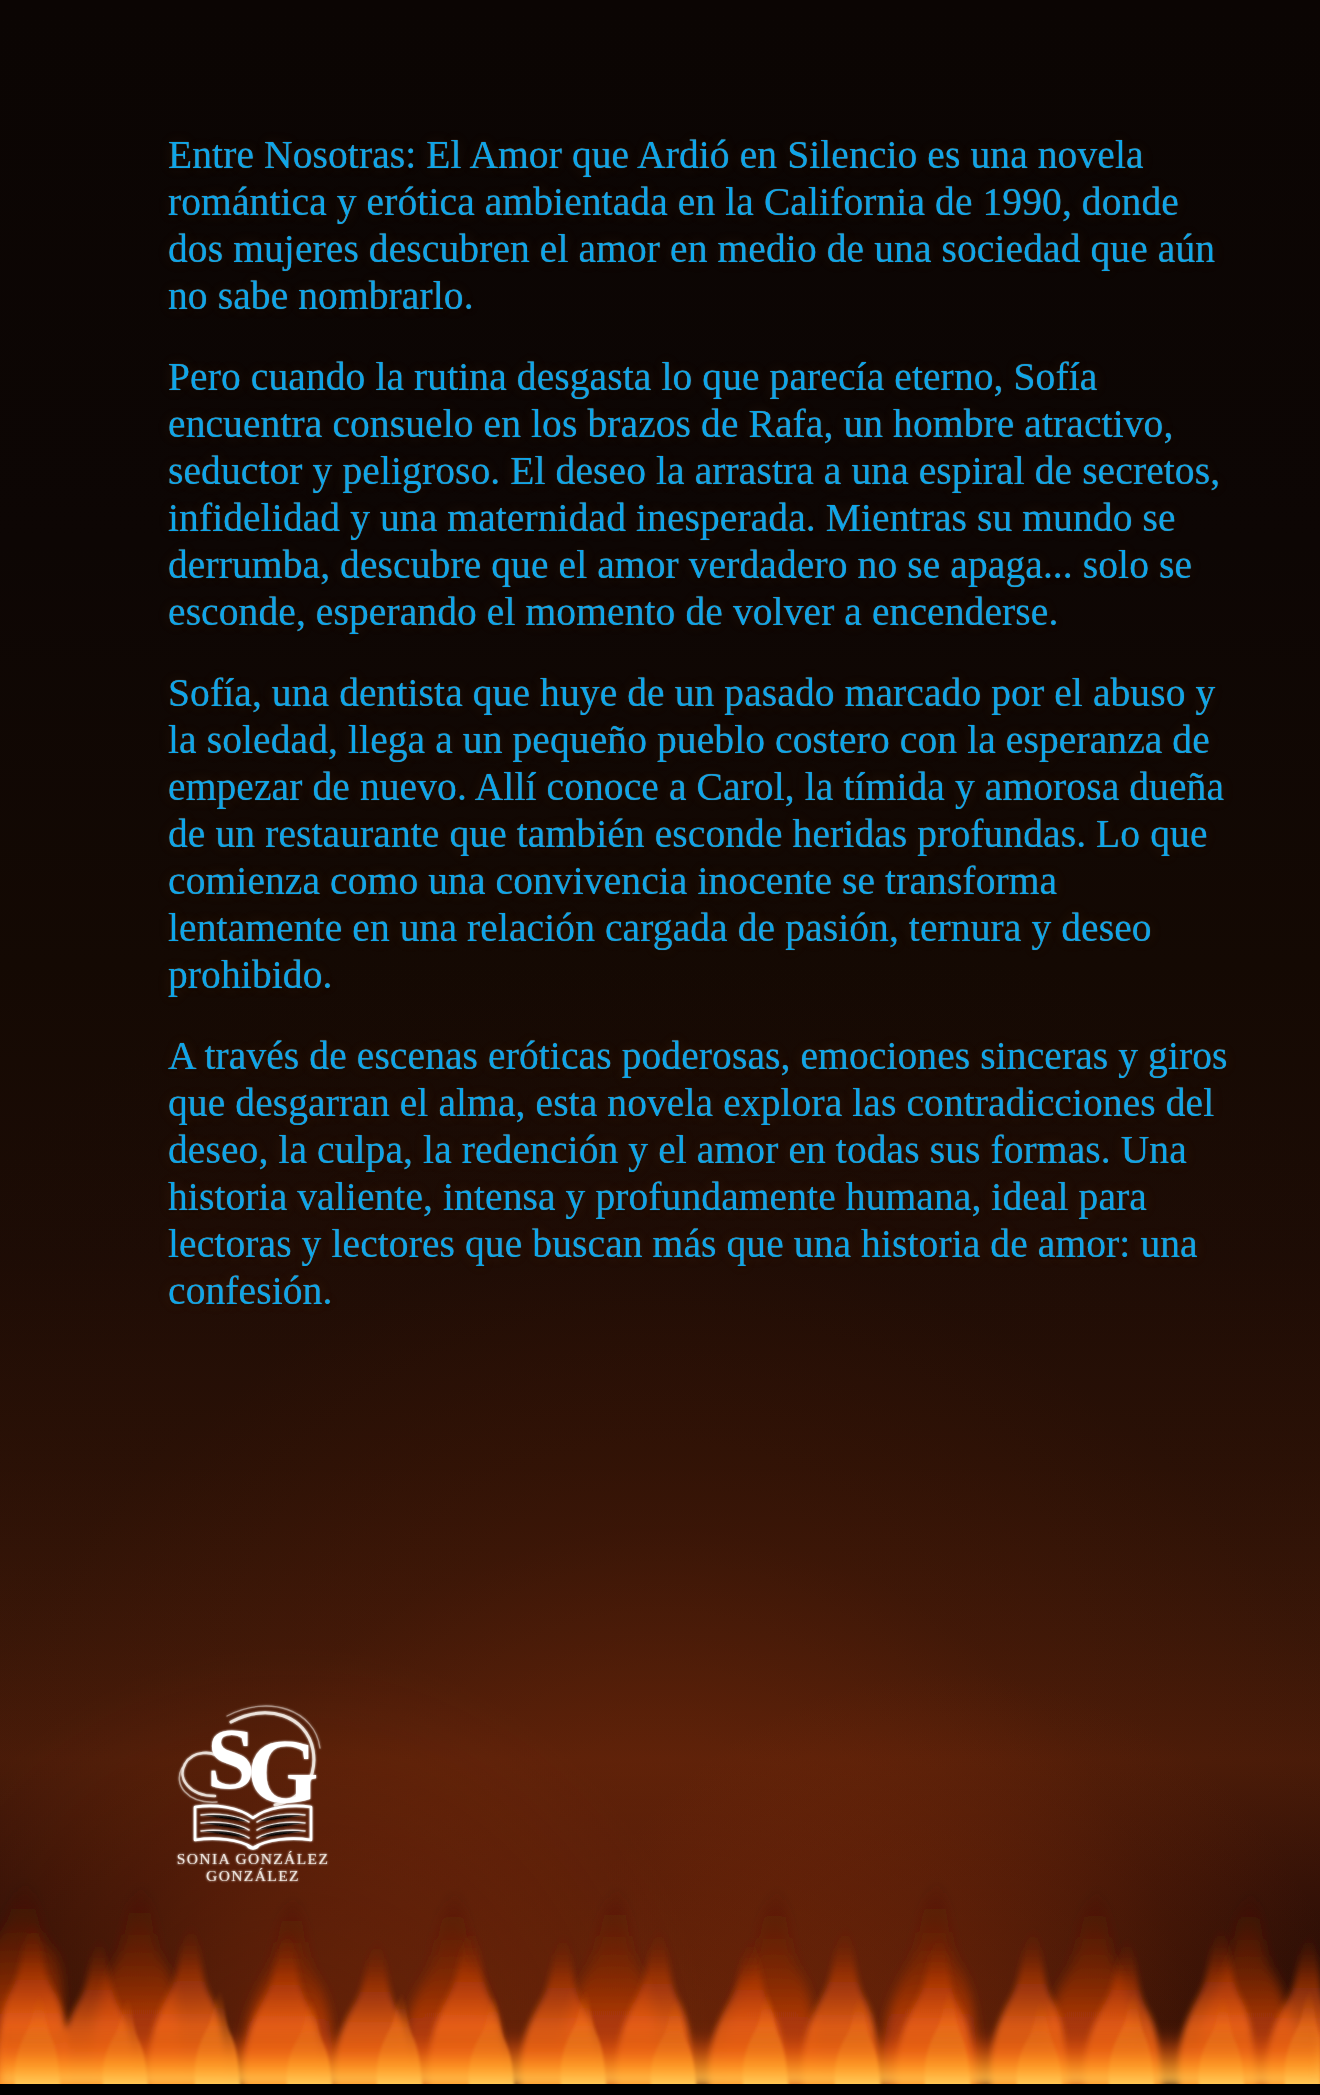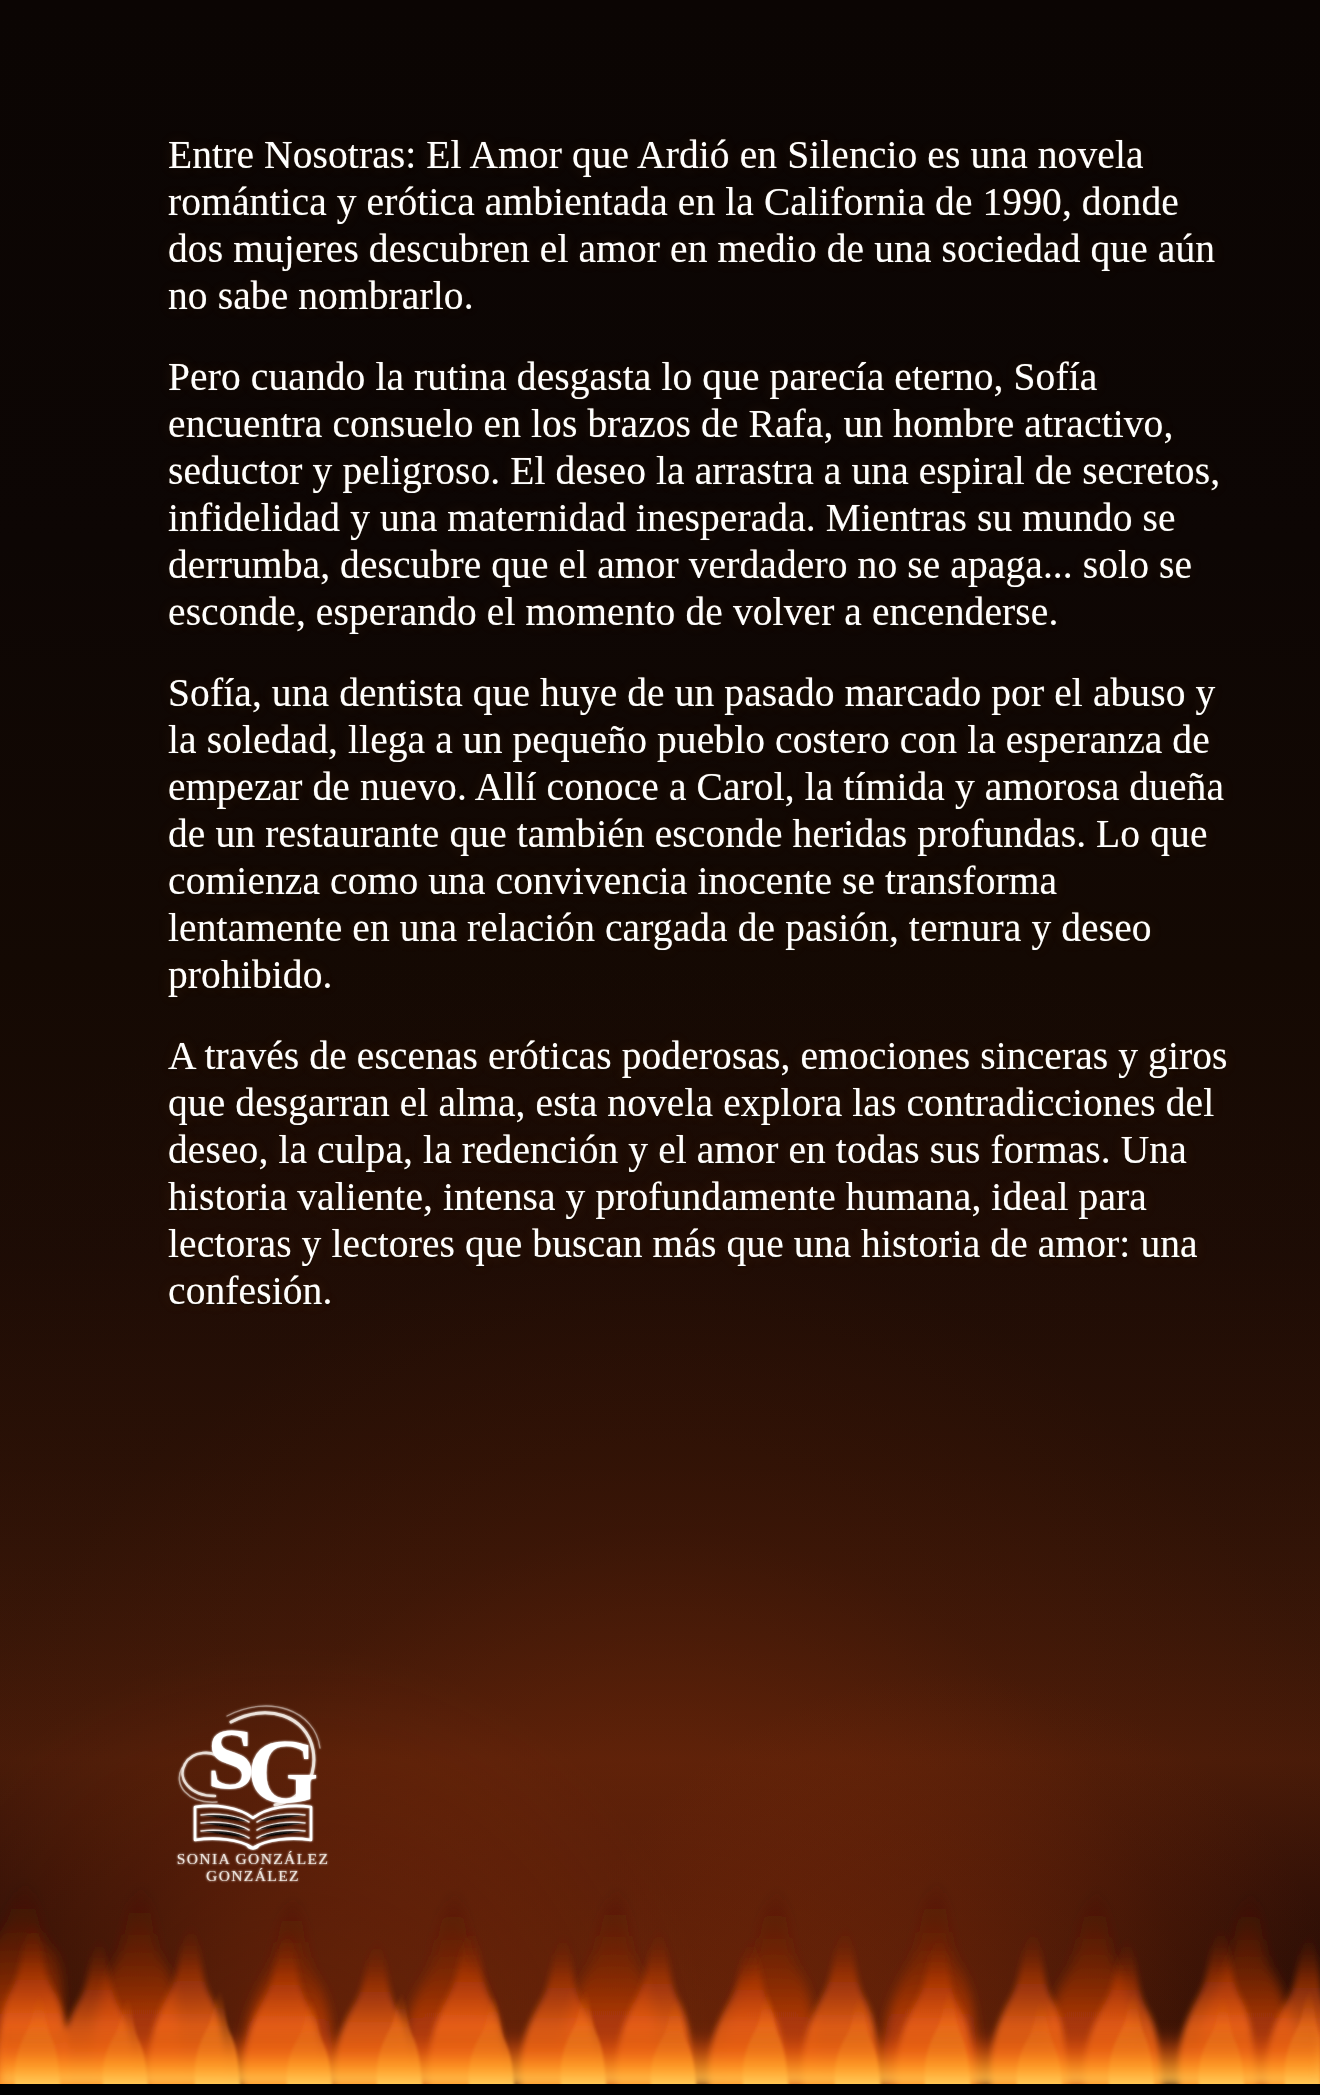--- a/index.html
+++ b/index.html
@@ -62,21 +62,21 @@
   
   .blurb{
     position:absolute;
     left:168px;
     top:132px;
     width:1060px;
     z-index:6;
   }
   .blurb p{
     margin:0 0 34px 0;
-    color:#ffffff;
+    color:#0ea5e9;
     font-size:39.5px;
     line-height:47px;
     letter-spacing:0.1px;
     text-shadow:
       0 0 1px rgba(255,228,190,0.55),
       0 1px 2px rgba(0,0,0,0.85),
       0 0 14px rgba(210,130,60,0.16);
   }
   .blurb p.gap-before{ margin-top:24px; }
   .blurb p:last-child{ margin-bottom:0; }

